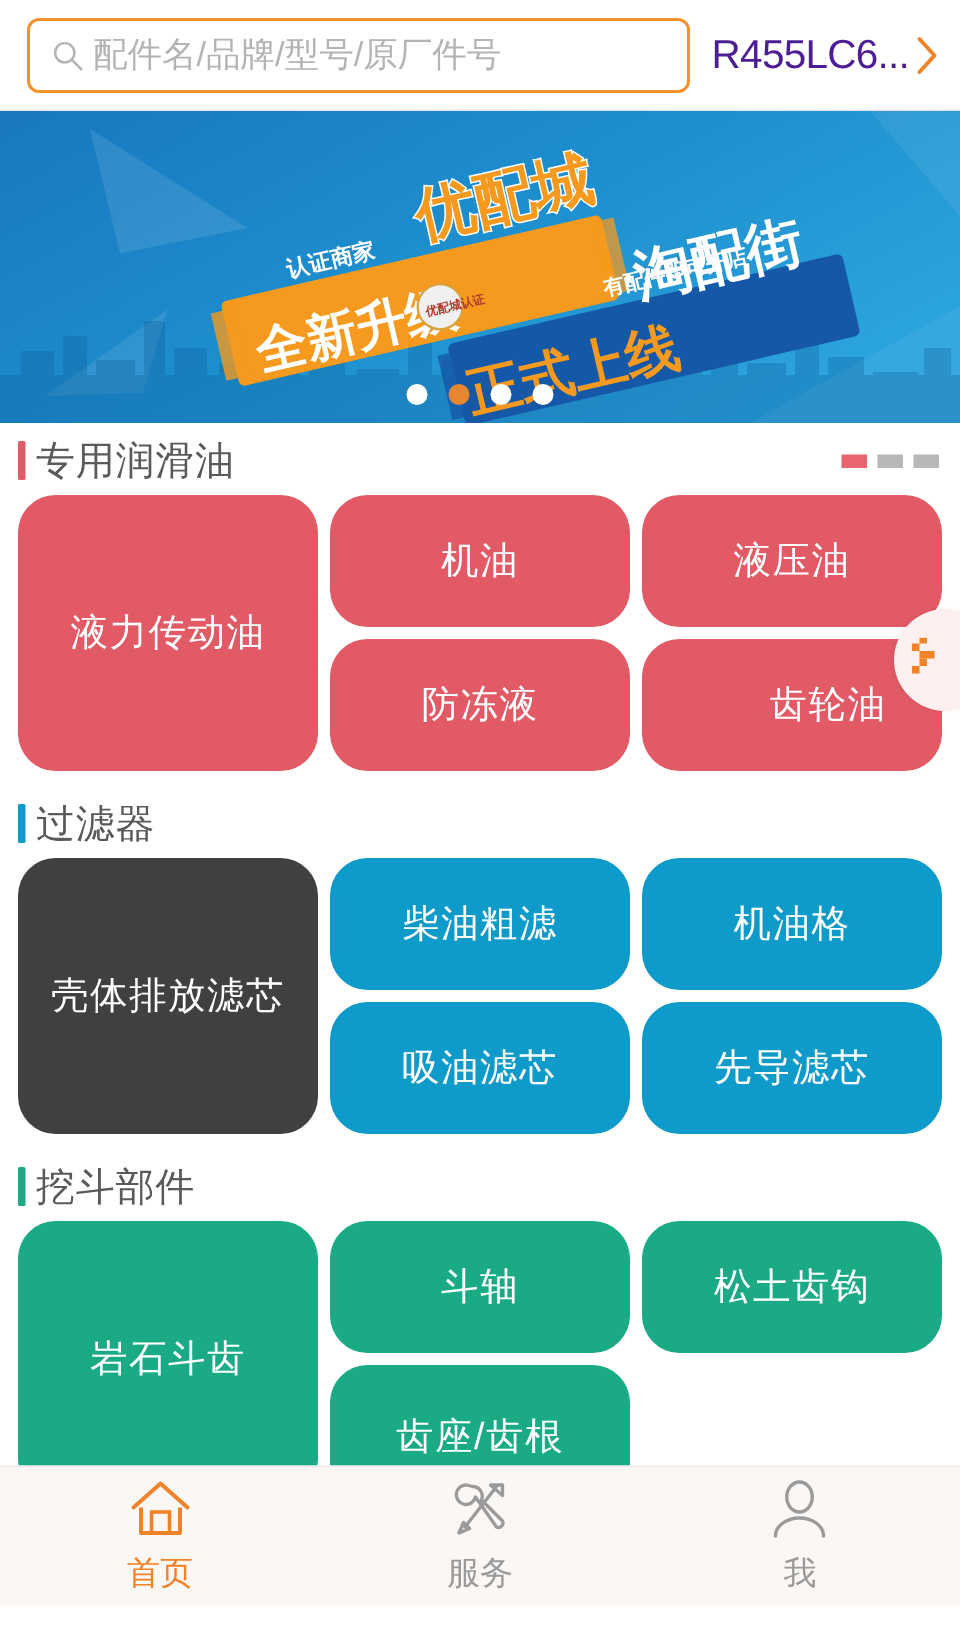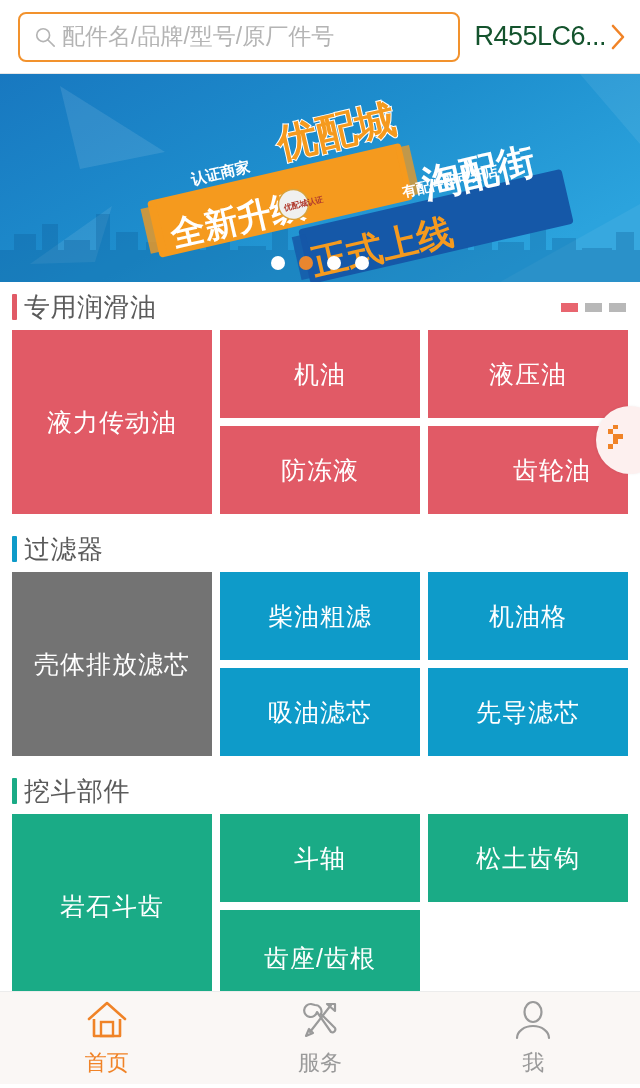--- a/index.html
+++ b/index.html
@@ -51,21 +51,21 @@
   }
   .model-pick {
     flex: 0 0 auto;
     display: flex;
     align-items: center;
     padding-left: 14px;
     padding-right: 2px;
   }
   .model-text {
     font-size: 27px;
-    color: #14532d;
+    color: #4c1d95;
     white-space: nowrap;
     letter-spacing: -0.5px;
     text-align: center;
   }
   .model-chev {
     width: 20px; height: 32px;
     margin-left: 2px;
     flex: 0 0 auto;
   }
 
@@ -168,20 +168,21 @@
   }
   .tile {
     display: flex;
     align-items: center;
     justify-content: center;
     color: #ffffff;
     font-size: 25px;
     letter-spacing: 1px;
     text-align: center;
     line-height: 1.2;
+    border-radius: 25px;
   }
   .tile.tall { grid-row: span 2; }
 
   
   .float-btn {
     position: absolute;
     right: -24px;
     top: 406px;
     width: 68px; height: 68px;
     border-radius: 50%;
@@ -190,21 +191,21 @@
     align-items: center;
     justify-content: center;
     box-shadow: -1px 0 3px rgba(0,0,0,0.06);
     z-index: 5;
   }
   .float-btn .chevs { margin-right: 22px; }
 
   
   .bottom-nav {
     position: absolute;
-    left: 0; bottom: 4px;
+    left: 0; bottom: 18px;
     width: 640px;
     height: 93px;
     background: #faf7f5;
     border-top: 1px solid #ececec;
     display: flex;
     align-items: center;
   }
   .nav-item {
     flex: 1 1 25%;
     display: flex;
@@ -353,21 +354,21 @@
       </div>
     </div>
   </div>
 
   <div class="section">
     <div class="sec-head">
       <span class="sec-bar" style="background:#0e9bc9;"></span>
       <span class="sec-title">过滤器</span>
     </div>
     <div class="grid">
-      <div class="tile tall" style="background:#737373;">
+      <div class="tile tall" style="background:#404040;">
         <span>壳体排放滤芯</span>
       </div>
       <div class="tile" style="background:#0e9bc9;">
         <span>柴油粗滤</span>
       </div>
       <div class="tile" style="background:#0e9bc9;">
         <span>机油格</span>
       </div>
       <div class="tile" style="background:#0e9bc9;">
         <span>吸油滤芯</span>

